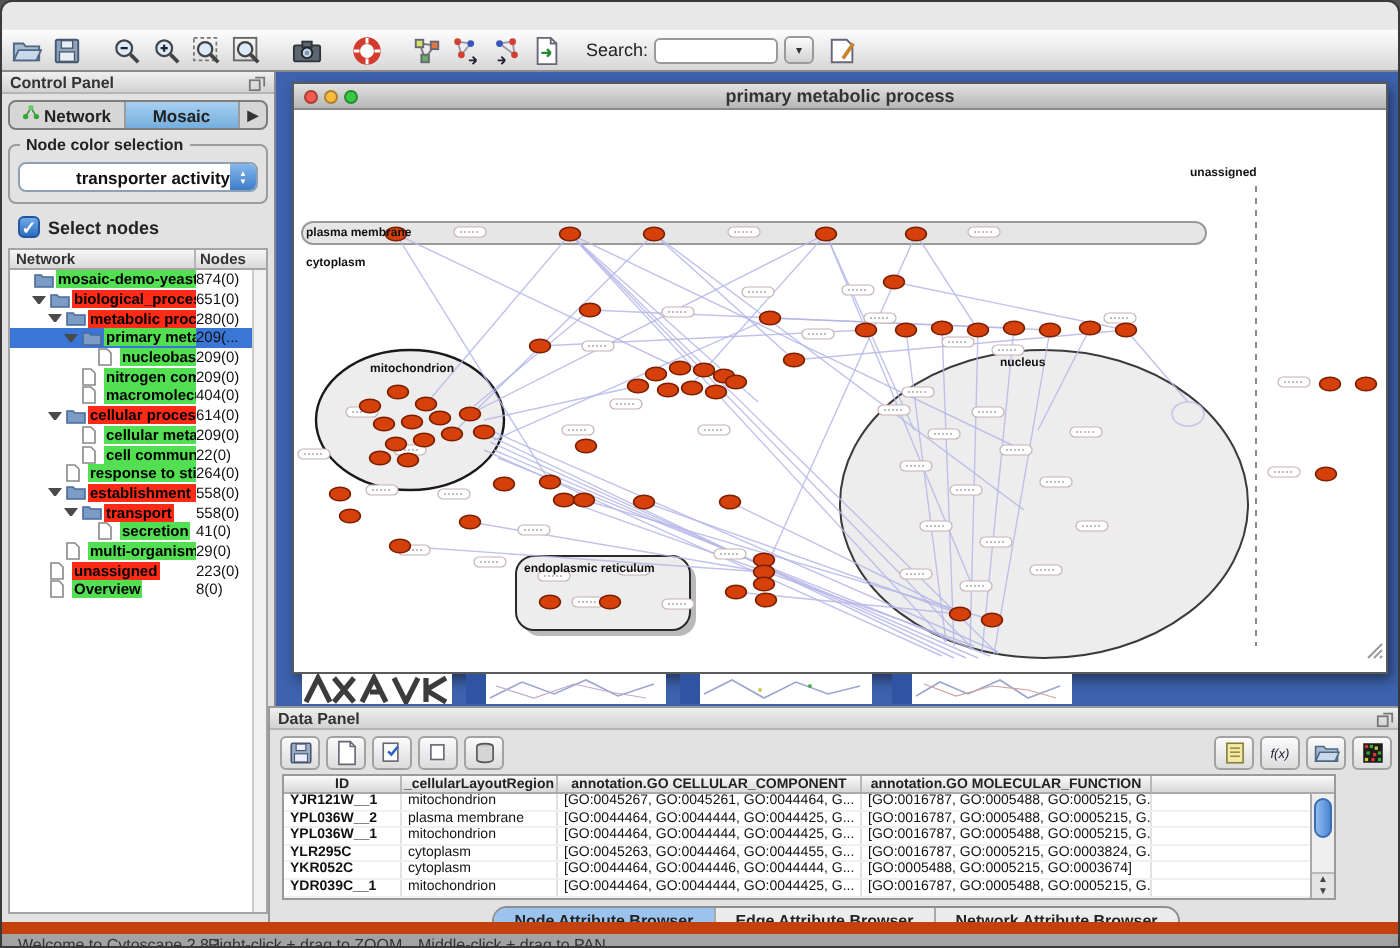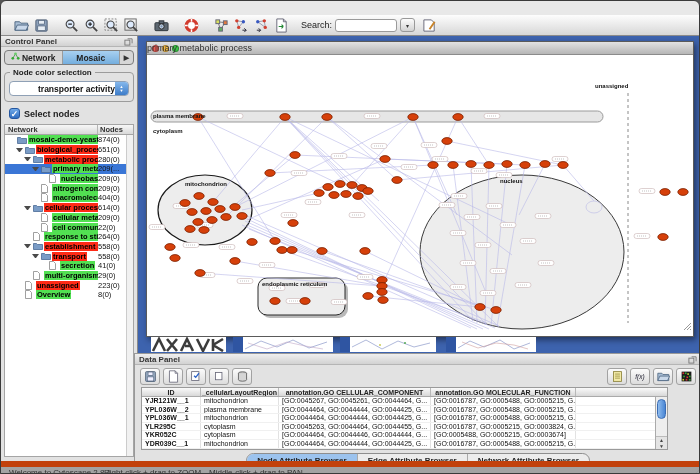--- a/index.html
+++ b/index.html
@@ -6,21 +6,21 @@
   *{box-sizing:border-box;font-family:"Liberation Sans",sans-serif;}
   .app{position:relative;width:700px;height:474px;background:#e8e8e8;border-radius:6px 6px 0 0;overflow:hidden;border:1px solid #3a3a3a;}
   
   .titlebar{position:absolute;left:0;top:0;width:700px;height:14px;background:linear-gradient(#dcdcdc,#a9a9a9);border-bottom:1px solid #7e7e7e;border-radius:6px 6px 0 0;}
   .titlebar .title{position:absolute;left:0;right:0;top:1px;text-align:center;font-size:10px;font-weight:bold;color:#222;}
   .lights{position:absolute;left:6px;top:3px;display:flex;gap:4px;}
   .light{width:8px;height:8px;border-radius:50%;border:1px solid rgba(0,0,0,.3);}
   .l-close{background:#f35b51;} .l-min{background:#f8bb40;} .l-zoom{background:#3ac944;}
   .appicon{position:absolute;left:42px;top:3px;width:9px;height:9px;}
   
-  .toolbar{position:absolute;left:0;top:14px;width:700px;height:21px;background:linear-gradient(#fdfdfd,#d7d7d7);border-bottom:1px solid #8a8a8a;display:flex;align-items:center;padding:0 10px;}
+  .toolbar{position:absolute;left:0;top:14px;width:700px;height:21px;background:linear-gradient(#fdfdfd,#d7d7d7);border-bottom:1px solid #8a8a8a;display:flex;align-items:center;padding:0 2px;}
   .tb-group{display:flex;align-items:center;margin-right:10px;}
   .tbtn{width:20px;height:18px;display:flex;align-items:center;justify-content:center;}
   .tbtn svg{width:15px;height:15px;}
   .search-wrap{display:flex;align-items:center;gap:3px;}
   .search-label{font-size:9px;color:#222;}
   .search-input{width:62px;height:13px;border:1px solid #9a9a9a;border-radius:3px;font-size:9px;padding:0 3px;background:#fff;}
   .dd-btn{width:15px;height:14px;border:1px solid #999;border-radius:3px;background:linear-gradient(#fcfcfc,#d2d2d2);display:flex;align-items:center;justify-content:center;font-size:6px;color:#333;}
   
   .control-panel{position:absolute;left:0;top:35px;width:137px;height:427px;background:#e2e2e2;border-right:1px solid #8a8a8a;display:flex;flex-direction:column;}
   .panel-head{height:11px;display:flex;align-items:center;justify-content:space-between;padding:0 4px;font-size:8px;font-weight:bold;color:#333;background:linear-gradient(#efefef,#d2d2d2);border-bottom:1px solid #b5b5b5;}
@@ -49,21 +49,21 @@
   .tico{flex:0 0 11px;display:flex;align-items:center;}
   .tlbl{font-weight:bold;color:#000;padding:0 1px;white-space:nowrap;overflow:hidden;min-width:0;flex:0 1 auto;}
   .hl-green{background:#52e052;}
   .hl-red{background:#ff2b16;}
   .tcnt{margin-left:auto;flex:0 0 35px;font-size:7.5px;color:#111;white-space:nowrap;overflow:hidden;}
   .tree-scroll{position:absolute;right:0;top:0;bottom:0;width:7px;background:#f1f1f1;border-left:1px solid #ccc;}
   
   .desktop{position:absolute;left:137px;top:35px;width:563px;height:317px;background:#3d63ae;overflow:hidden;}
   .net-window{position:absolute;left:8px;top:5px;width:548px;height:296px;background:#fff;border:1px solid #5a5a5a;box-shadow:2px 3px 6px rgba(0,0,0,.45);}
   .nw-titlebar{height:13px;background:linear-gradient(#e2e2e2,#b6b6b6);border-bottom:1px solid #8b8b8b;position:relative;}
-  .nw-titlebar .title{position:absolute;left:0;right:0;top:1px;text-align:left;font-size:9px;font-weight:normal;color:#333;}
+  .nw-titlebar .title{position:absolute;left:0;right:0;top:1px;text-align:center;font-size:9px;font-weight:bold;color:#333;}
   .nw-lights{position:absolute;left:5px;top:3px;display:flex;gap:3px;}
   .nw-lights .light{width:7px;height:7px;}
   .nw-canvas{position:relative;width:546px;height:281px;background:#fff;overflow:hidden;}
   .nw-grip{position:absolute;right:1px;bottom:1px;}
   .frag-strip{position:absolute;left:0;top:301px;width:563px;height:16px;}
   .frag{position:absolute;top:0;height:15px;background:#fff;overflow:hidden;}
   .frag .bluebar{position:absolute;left:0;top:0;width:10px;height:15px;background:#2f55a2;}
   
   .data-panel{position:absolute;left:133px;top:352px;width:567px;height:110px;background:#e2e2e2;border-top:1px solid #999;border-left:1px solid #999;}
   .dp-toolbar{height:22px;display:flex;align-items:center;padding:2px 5px;gap:3px;}

